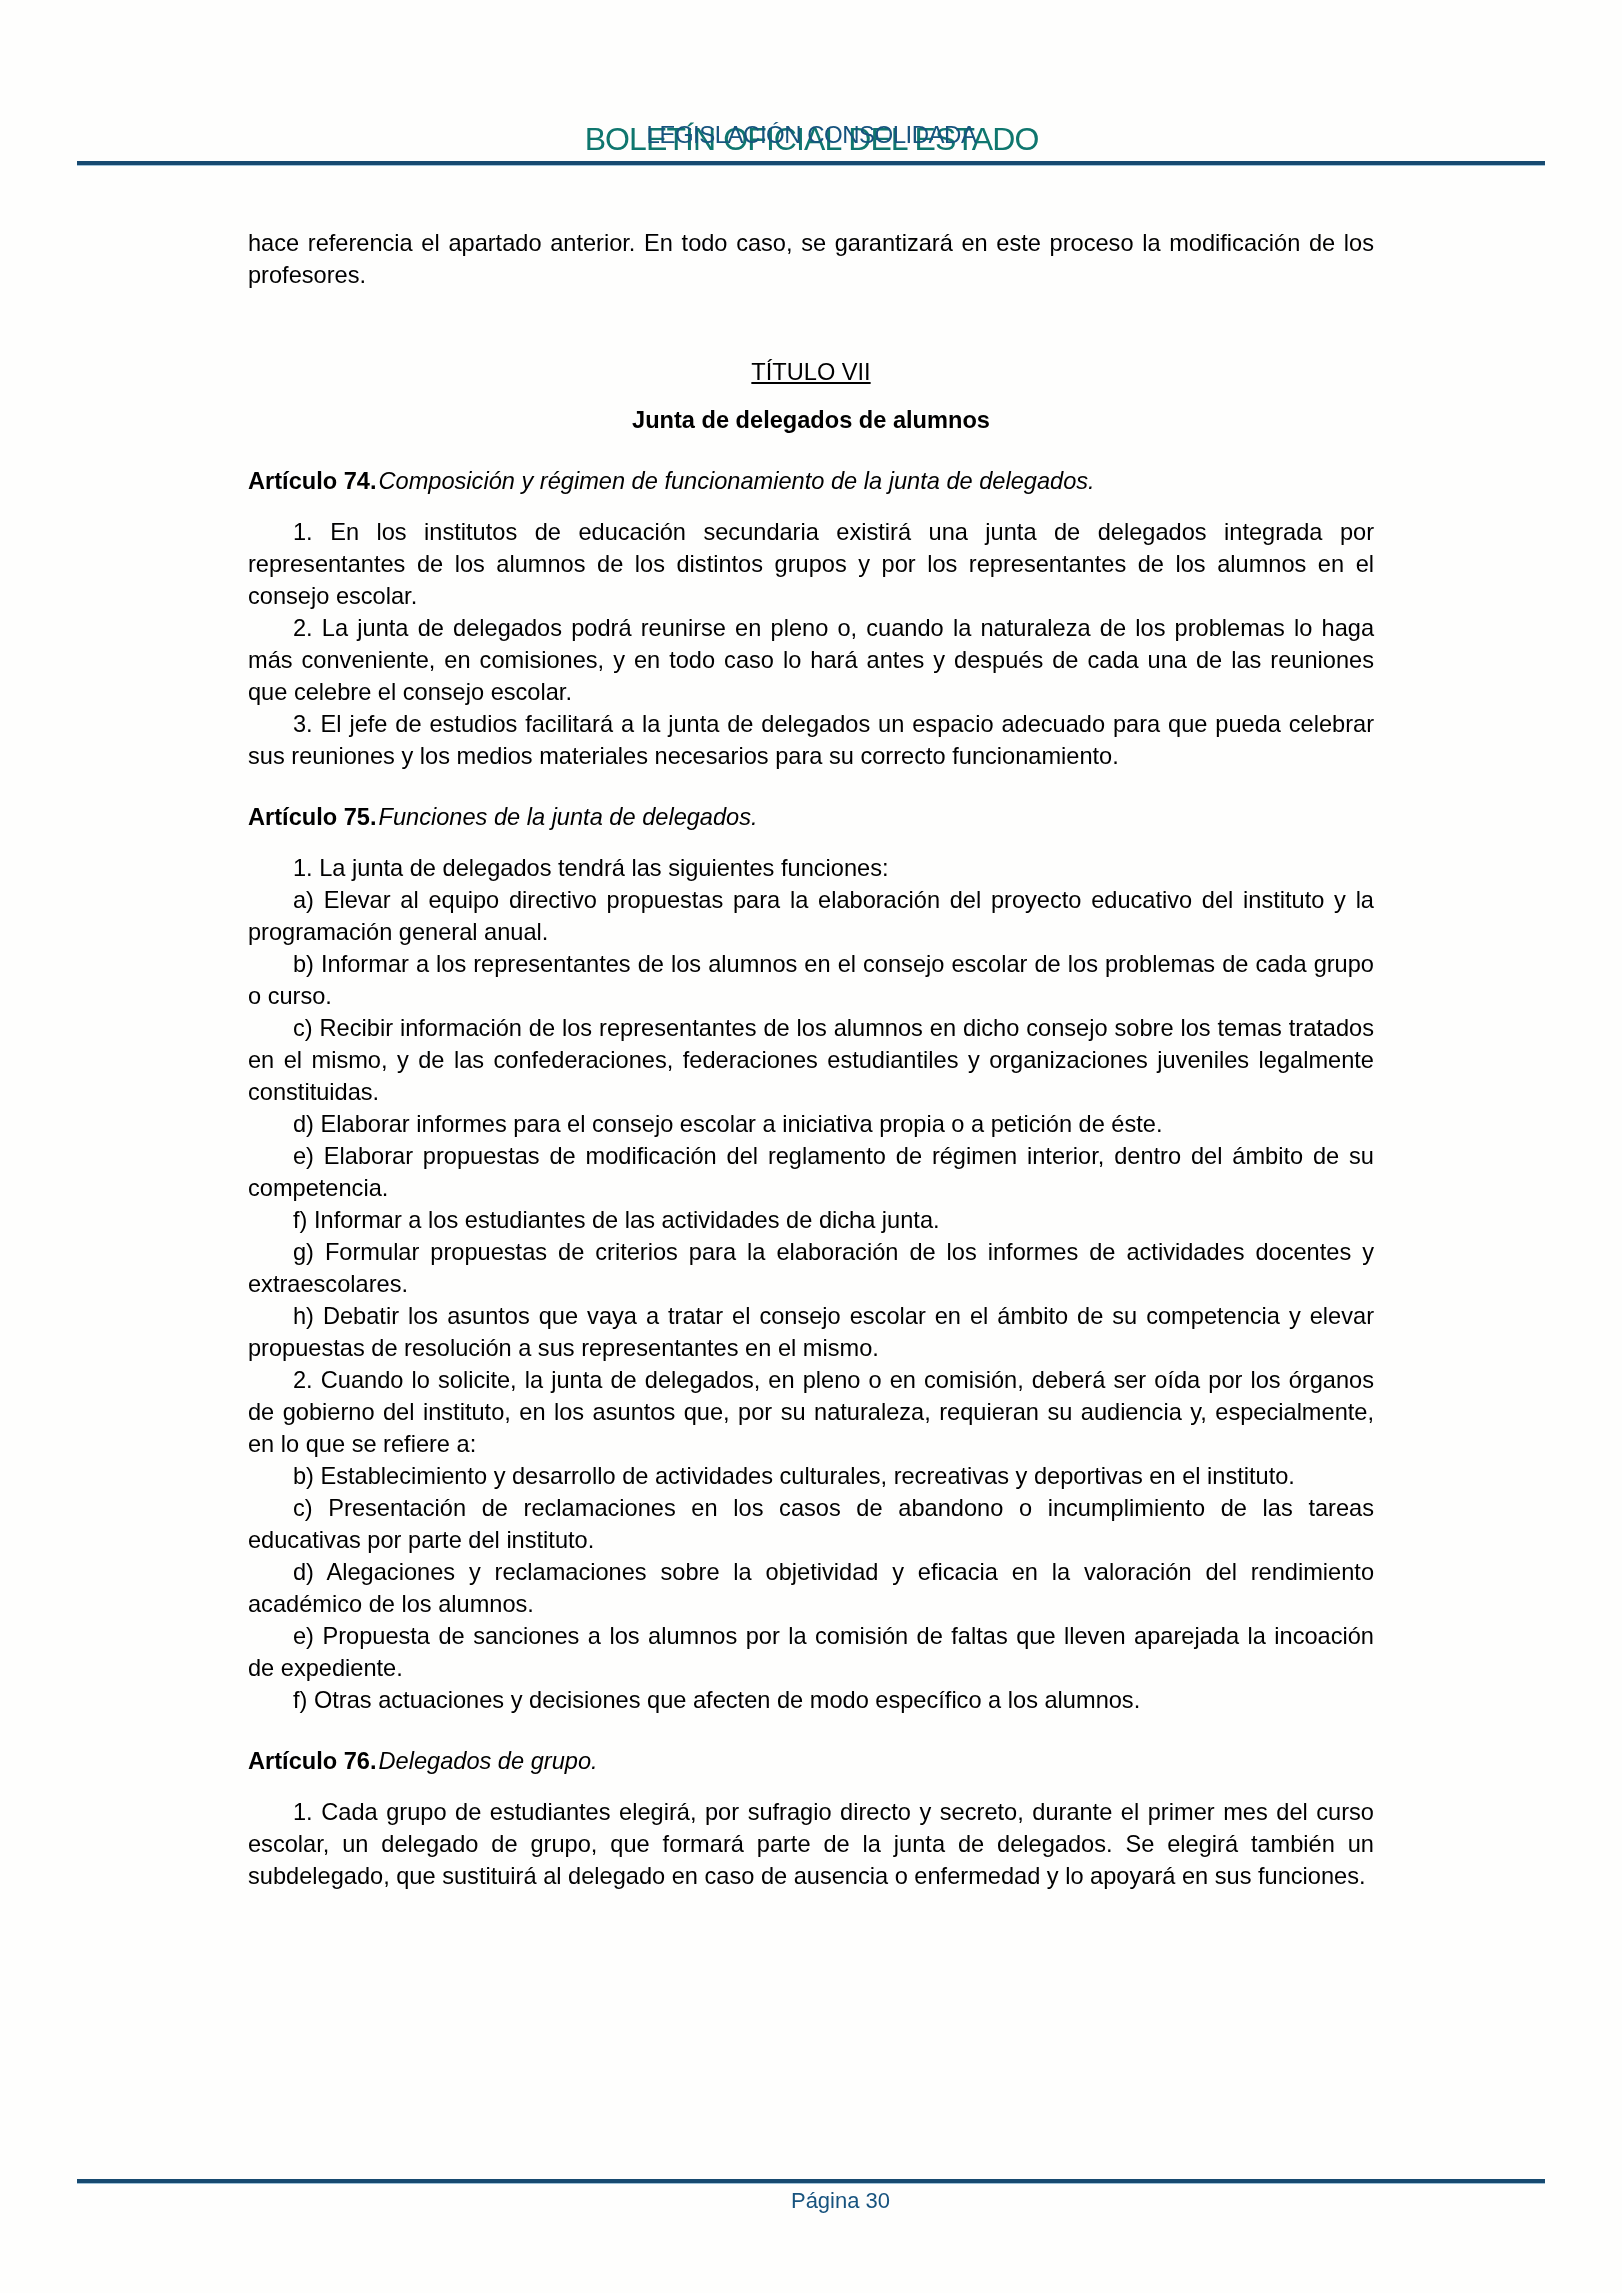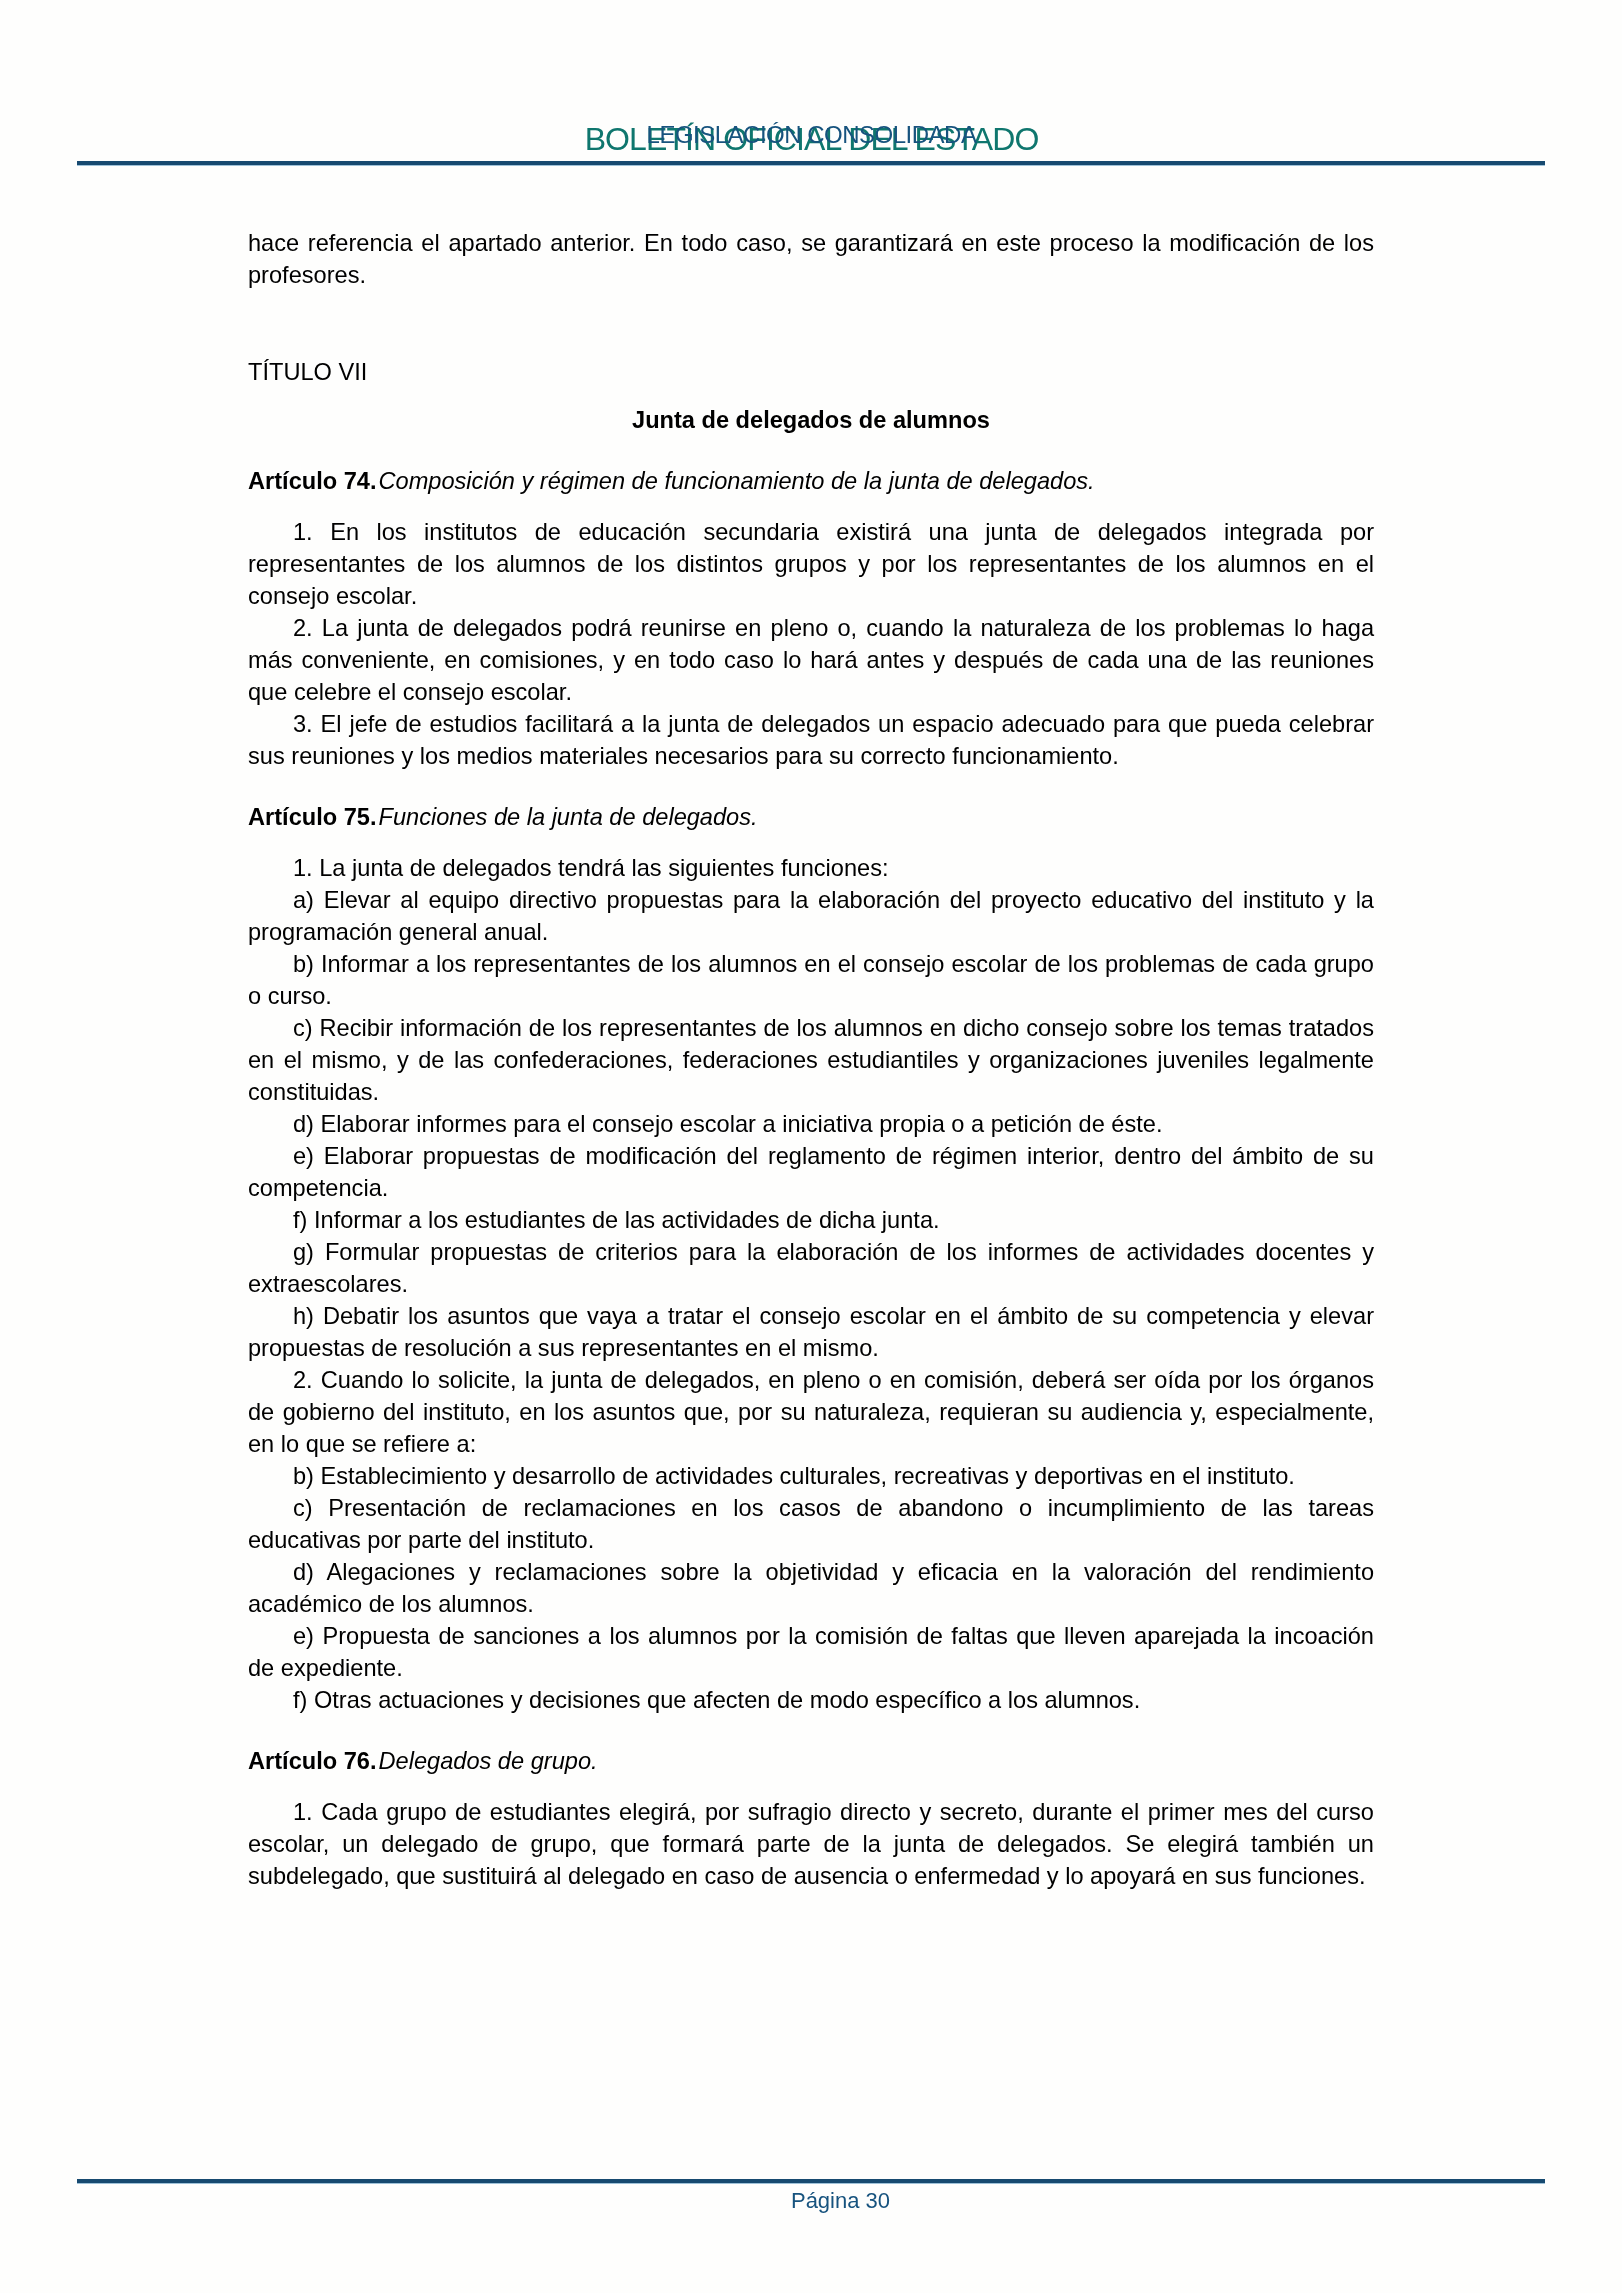--- a/index.html
+++ b/index.html
@@ -65,21 +65,23 @@
   .para {
     margin: 0;
     text-indent: 45px;
   }
   .para.no-indent { text-indent: 0; }
 
   .kicker {
     margin: 65px 0 0 0;
     font-size: 23.6px;
     font-weight: normal;
+    text-align: center;
     text-indent: 0;
+    text-decoration: underline;
   }
   .chapter {
     margin: 16.4px 0 0 0;
     font-size: 23.6px;
     font-weight: bold;
     text-align: center;
     text-indent: 0;
   }
   .art-heading {
     margin: 29px 0 19px 0;

